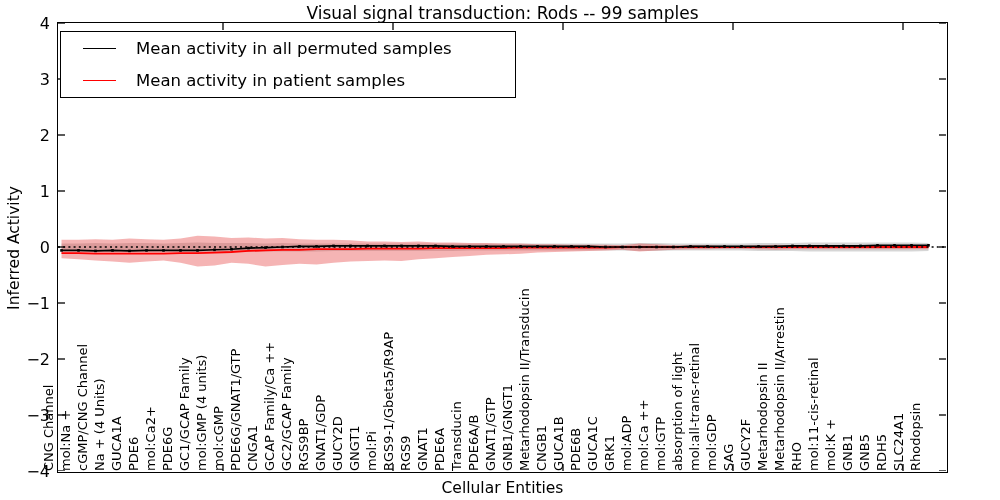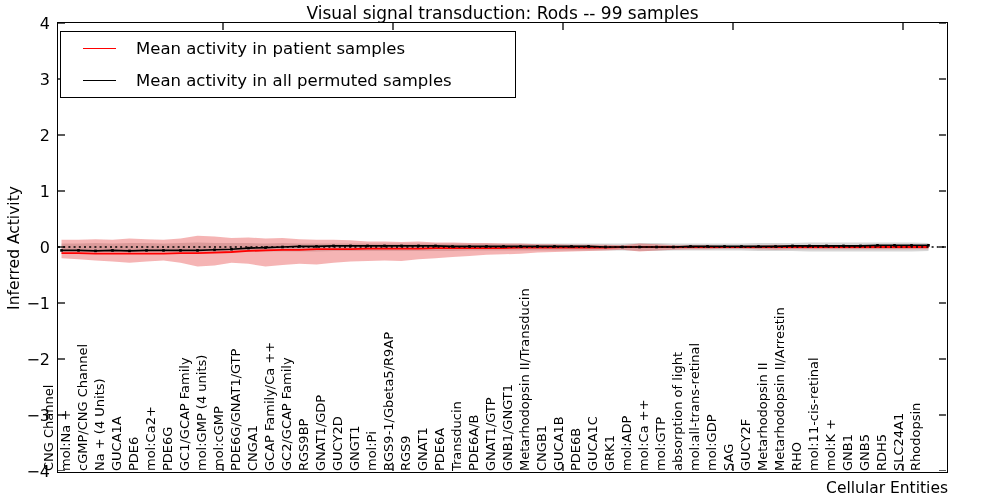--- a/index.html
+++ b/index.html
@@ -1,21 +1,21 @@
 <!DOCTYPE html>
 <html><head>
 <meta charset="utf-8">
 <style>
   html,body{margin:0;padding:0;background:#fff;}
   .figure{
     position:relative;width:1000px;height:500px;background:#ffffff;
     font-family:"DejaVu Sans","Liberation Sans",sans-serif;color:#000;overflow:hidden;
   }
   .title{position:absolute;left:57px;top:3px;width:891px;text-align:center;font-size:17px;}
-  .xlabel{position:absolute;left:57px;top:479px;width:891px;text-align:right;font-size:15.5px;}
+  .xlabel{position:absolute;left:57px;top:479px;width:891px;text-align:center;font-size:15.5px;}
   .ylabel{position:absolute;left:14px;top:248px;transform:translate(-50%,-50%) rotate(-90deg);
           white-space:nowrap;font-size:15.5px;}
   .plot{position:absolute;left:57px;top:22px;width:891px;height:451px;
         border:1.5px solid #000;box-sizing:border-box;background:#fff;}
   .plot svg{position:absolute;left:0;top:0;}
   .ytick{position:absolute;width:42px;text-align:right;font-size:16px;line-height:20px;}
   .xcat{position:absolute;white-space:nowrap;font-size:13px;line-height:14px;height:14px;
         transform-origin:0 100%;transform:rotate(-90deg);}
   .legend{position:absolute;left:60px;top:31px;width:456px;height:67px;
           border:1.5px solid #000;box-sizing:border-box;background:#fff;
@@ -183,21 +183,21 @@
       <div class="xcat" style="left: 837.5px; top: 457px;">mol:K +</div>
       <div class="xcat" style="left: 854.5px; top: 457px;">GNB1</div>
       <div class="xcat" style="left: 871.5px; top: 457px;">GNB5</div>
       <div class="xcat" style="left: 888.5px; top: 457px;">RDH5</div>
       <div class="xcat" style="left: 905.5px; top: 457px;">SLC24A1</div>
       <div class="xcat" style="left: 922.5px; top: 457px;">Rhodopsin</div>
     </div>
 
   <div class="legend">
     <div class="legend-row">
+      <span class="legend-line" id="legend-line-0" style="border-top-color: rgb(0, 0, 0);"></span>
+      <span class="legend-label">Mean activity in all permuted samples</span>
+    </div>
+    <div class="legend-row">
       <span class="legend-line" id="legend-line-1" style="border-top-color: rgb(255, 0, 0);"></span>
       <span class="legend-label">Mean activity in patient samples</span>
     </div>
-    <div class="legend-row">
-      <span class="legend-line" id="legend-line-0" style="border-top-color: rgb(0, 0, 0);"></span>
-      <span class="legend-label">Mean activity in all permuted samples</span>
-    </div>
   </div>
 </div>
 
 </body></html>

